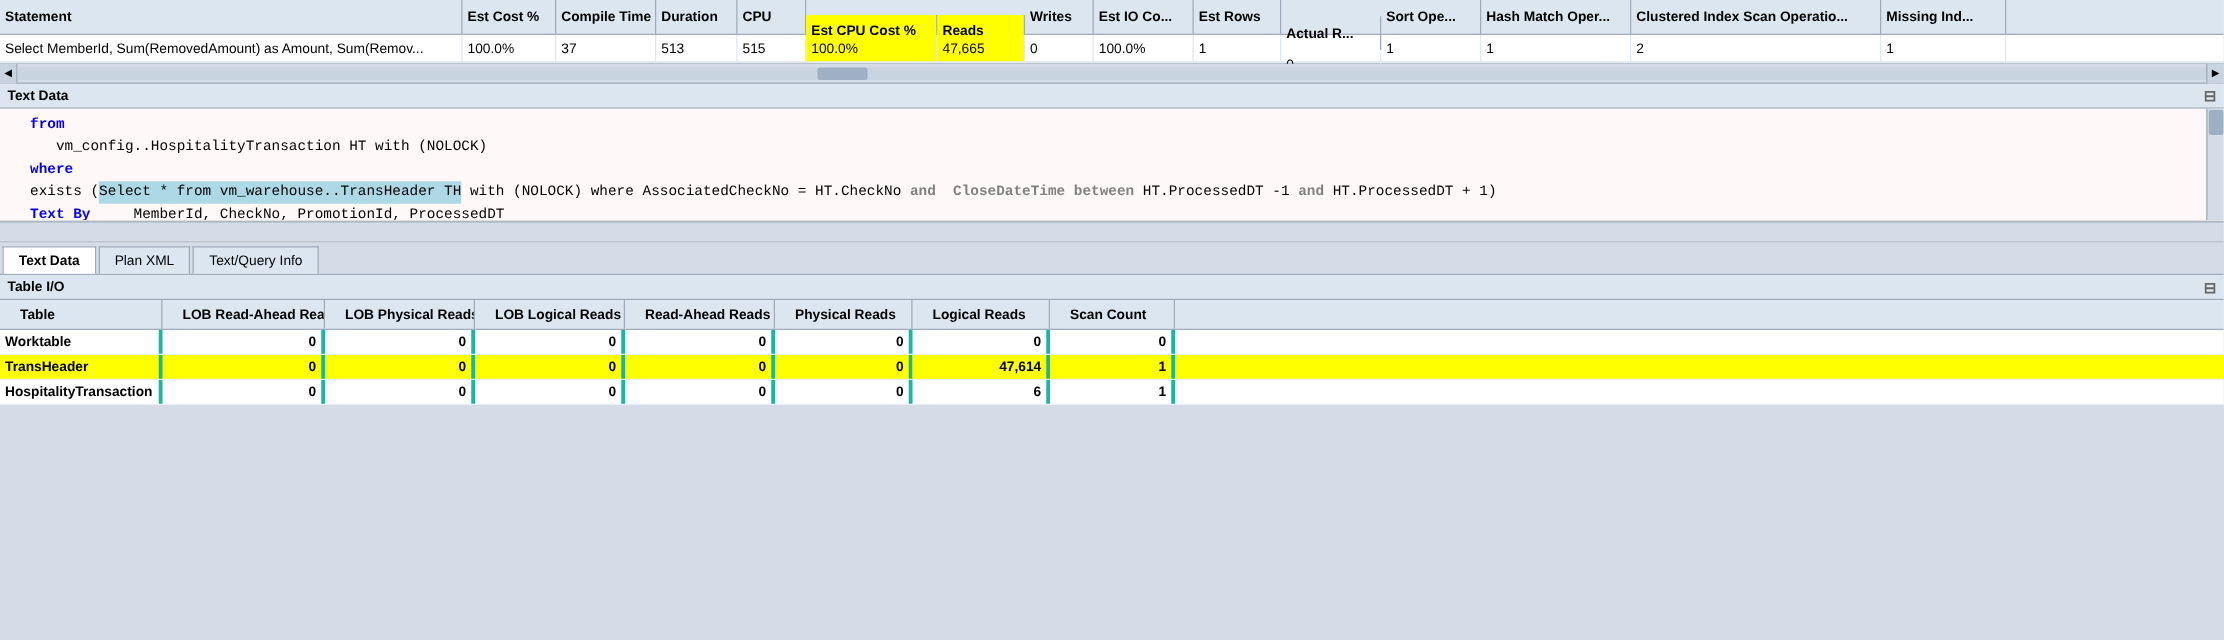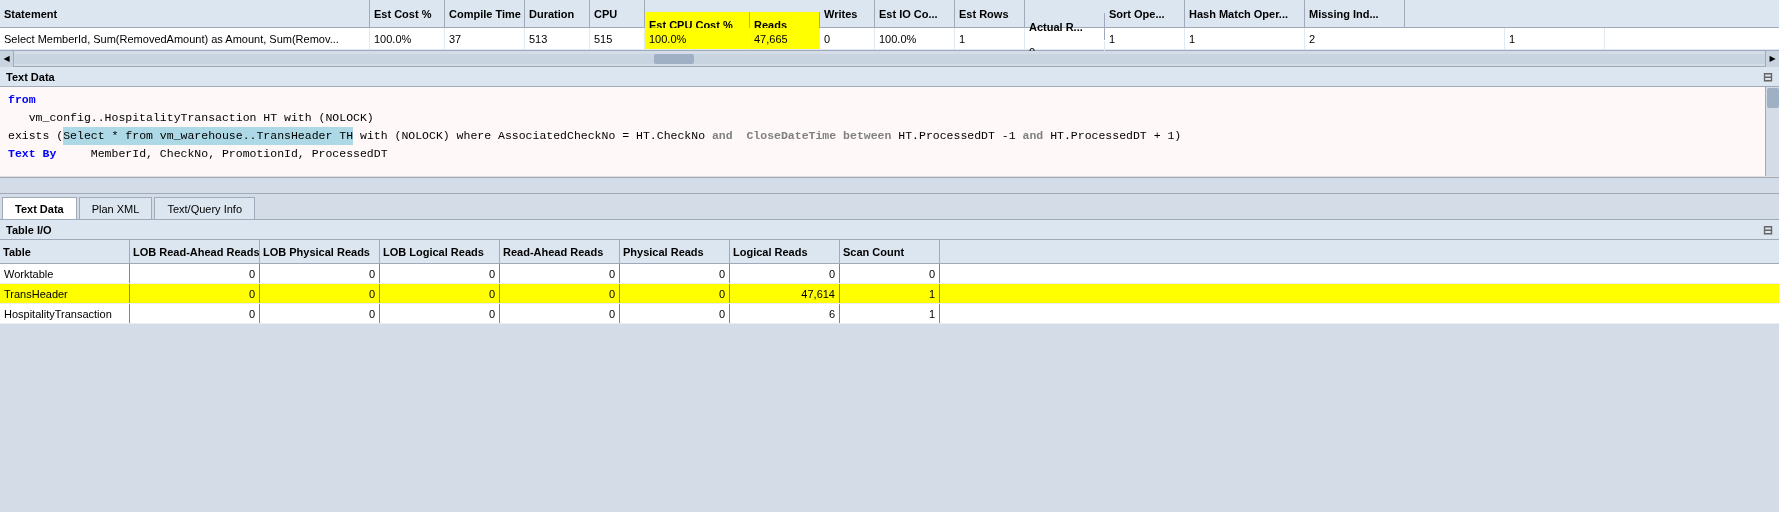--- a/index.html
+++ b/index.html
@@ -148,21 +148,21 @@
       justify-content: space-between;
     }
 
     .panel-title-right {
       font-size: 14px;
       color: #555;
     }
 
     .code-area {
       background: #fff8f8;
-      padding: 4px 8px;
+      padding: 4px 24px;
       font-family: Consolas, 'Courier New', monospace;
       font-size: 11.5px;
       line-height: 18px;
       height: 90px;
       overflow: hidden;
       position: relative;
       border-bottom: 1px solid #e0e0e0;
     }
 
     .code-line {
@@ -235,21 +235,21 @@
     .io-grid-header {
       display: flex;
       background: #dce6f0;
       border-bottom: 1px solid #a0aaba;
       height: 24px;
       align-items: center;
     }
 
     .io-header-cell {
       border-right: 1px solid #a0aaba;
-      padding: 0 3px;
+      padding: 0 16px;
       height: 100%;
       display: flex;
       align-items: center;
       font-weight: 600;
       font-size: 11px;
       white-space: nowrap;
       overflow: hidden;
     }
 
     .io-row {
@@ -258,26 +258,27 @@
       align-items: center;
       border-bottom: 1px solid #e8eef4;
     }
 
     .io-row:nth-child(odd) { background: #fff; }
     .io-row:nth-child(even) { background: #f0f4f8; }
 
     .io-row.highlighted-row { background: #ffff00; }
 
     .io-cell {
-      border-right: 1px solid #14b8a6;
+      border-right: 3px solid #14b8a6;
       padding: 0 4px;
       height: 100%;
       display: flex;
       align-items: center;
       font-size: 11px;
+      font-weight: bold;
     }
 
     .io-cell.highlighted-cell { background: #ffff00; }
 
     .col-io-table { width: 130px; min-width: 130px; }
     .col-io-lobread { width: 130px; min-width: 130px; }
     .col-io-lobphys { width: 120px; min-width: 120px; }
     .col-io-loblog { width: 120px; min-width: 120px; }
     .col-io-readahead { width: 120px; min-width: 120px; }
     .col-io-physread { width: 110px; min-width: 110px; }
@@ -302,20 +303,21 @@
       <div class="grid-header-cell col-duration">Duration</div>
       <div class="grid-header-cell col-cpu">CPU</div>
       <div class="grid-header-cell col-estcpucost highlighted">Est CPU Cost %</div>
       <div class="grid-header-cell col-reads highlighted">Reads</div>
       <div class="grid-header-cell col-writes">Writes</div>
       <div class="grid-header-cell col-estio">Est IO Co...</div>
       <div class="grid-header-cell col-estrows">Est Rows</div>
       <div class="grid-header-cell col-actualr">Actual R...</div>
       <div class="grid-header-cell col-sortope">Sort Ope...</div>
       <div class="grid-header-cell col-hashmatch">Hash Match Oper...</div>
+      <div class="grid-header-cell col-clustered">Clustered Index Scan Operatio...</div>
       <div class="grid-header-cell col-missing">Missing Ind...</div>
     </div>
   <div id="grid-rows-container">
       <div class="grid-row">
         <div class="grid-cell col-statement">Select MemberId, Sum(RemovedAmount) as Amount, Sum(Remov...</div>
         <div class="grid-cell col-estcost">100.0%</div>
         <div class="grid-cell col-compile">37</div>
         <div class="grid-cell col-duration">513</div>
         <div class="grid-cell col-cpu">515</div>
         <div class="grid-cell col-estcpucost highlighted">100.0%</div>
@@ -342,20 +344,21 @@
 </div>
 
 <div class="text-data-panel">
   <div class="panel-title-bar">
     <span>Text Data</span>
     <span class="panel-title-right resize-icon">⊟</span>
   </div>
   <div class="code-area" id="code-area-container">
     <div class="code-line"><span class="kw-blue">from</span></div>
       <div class="code-line">   vm_config..HospitalityTransaction HT with (NOLOCK)</div>
+      <div class="code-line"><span class="kw-blue">where</span></div>
       <div class="code-line"><span>exists (</span><span class="text-highlight">Select * from vm_warehouse..TransHeader TH</span><span> with (NOLOCK) where AssociatedCheckNo = HT.CheckNo </span><span class="text-gray">and</span><span class="text-gray">  CloseDateTime </span><span class="text-gray">between</span><span> HT.ProcessedDT -1 </span><span class="text-gray">and</span><span> HT.ProcessedDT + 1)</span></div>
       <div class="code-line">   <span class="kw-blue">Text By</span>     MemberId, CheckNo, PromotionId, ProcessedDT</div>
       <div class="scrollbar-vertical">
       <div class="scrollbar-v-thumb"></div>
     </div>
   </div>
   <div class="horiz-scrollbar"></div>
 </div>
 
 <div class="tabs-bar" id="tabs-container">

